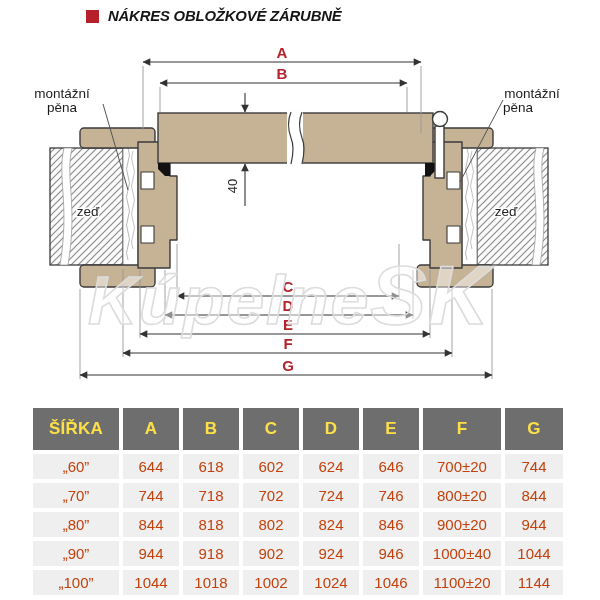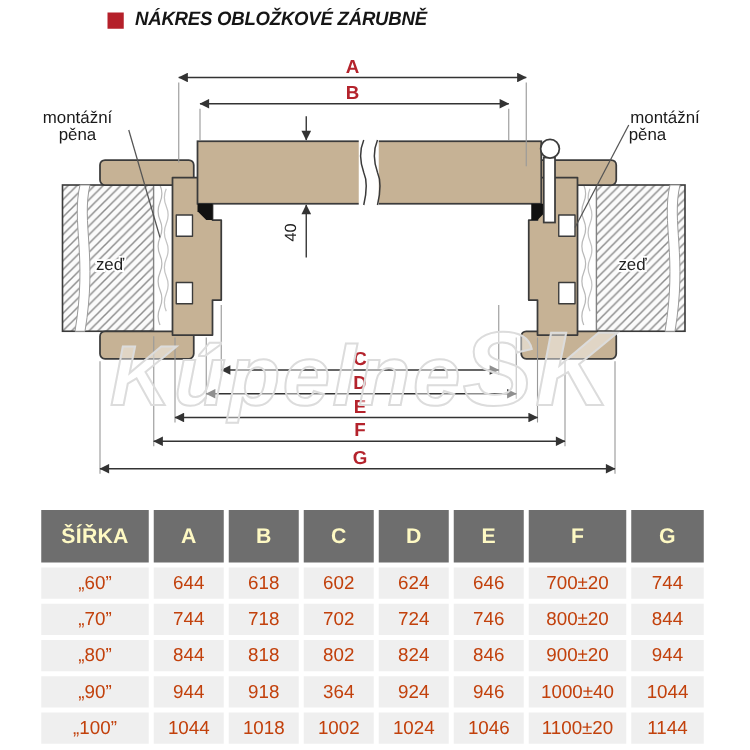--- a/index.html
+++ b/index.html
@@ -18,21 +18,21 @@
   }
   
   .diagram-svg{position:absolute;left:0;top:0;width:600px;height:600px;}
   
   .spec-table{
     position:absolute;left:33px;top:408px;width:530px;
     display:grid;grid-template-columns:86px 56px 56px 56px 56px 56px 78px 58px;
     grid-auto-rows:auto;column-gap:4px;row-gap:4px;background:#ffffff;
   }
   .th{
-    background:#6e6e6e;color:#fef9c3;font-weight:700;font-size:17px;
+    background:#6e6e6e;color:#fde047;font-weight:700;font-size:17px;
     height:42px;display:flex;align-items:center;justify-content:center;
     letter-spacing:0.2px;
   }
   .td{
     background:#efefef;color:#c2410c;font-size:15px;
     height:25px;display:flex;align-items:center;justify-content:center;
     white-space:nowrap;
   }
 </style>
 </head>
@@ -196,21 +196,21 @@
   <div class="td">818</div>
   <div class="td">802</div>
   <div class="td">824</div>
   <div class="td">846</div>
   <div class="td">900±20</div>
   <div class="td">944</div>
 
   <div class="td">„90”</div>
   <div class="td">944</div>
   <div class="td">918</div>
-  <div class="td">364</div>
+  <div class="td">902</div>
   <div class="td">924</div>
   <div class="td">946</div>
   <div class="td">1000±40</div>
   <div class="td">1044</div>
 
   <div class="td">„100”</div>
   <div class="td">1044</div>
   <div class="td">1018</div>
   <div class="td">1002</div>
   <div class="td">1024</div>

